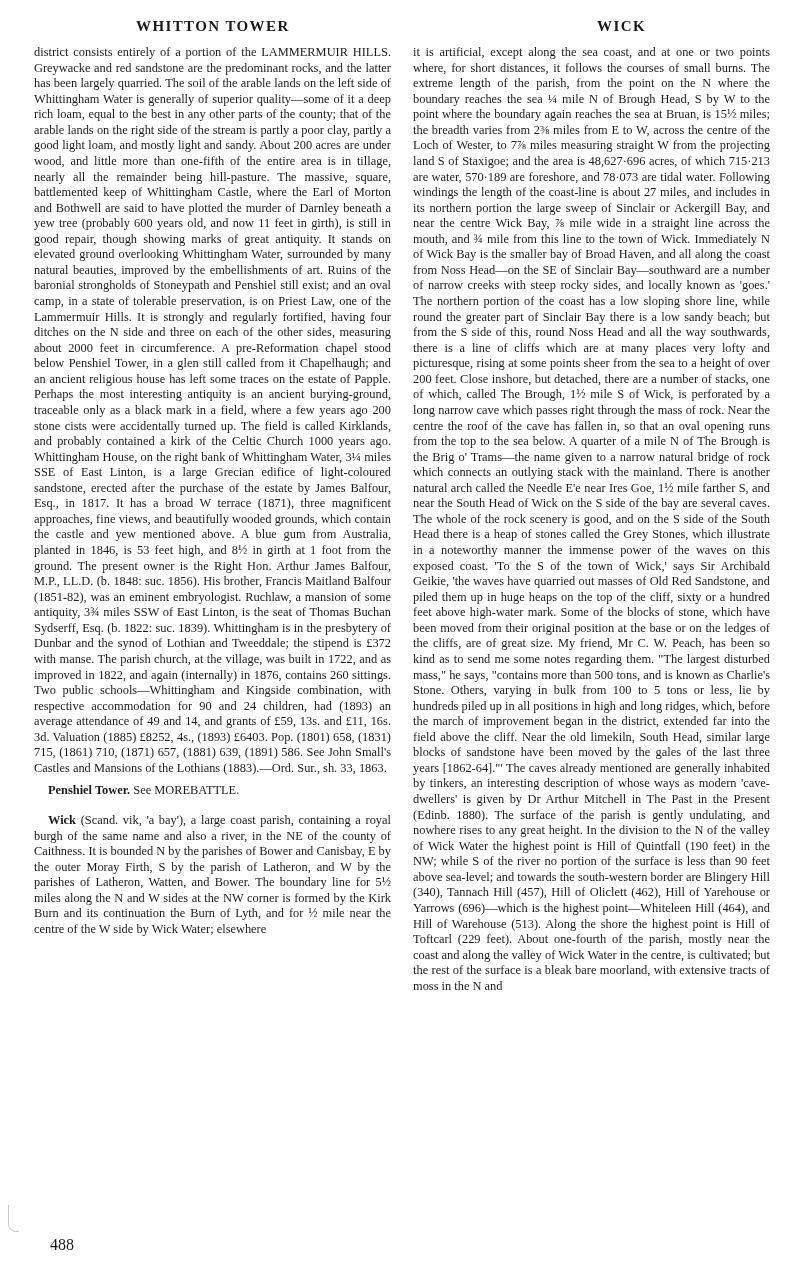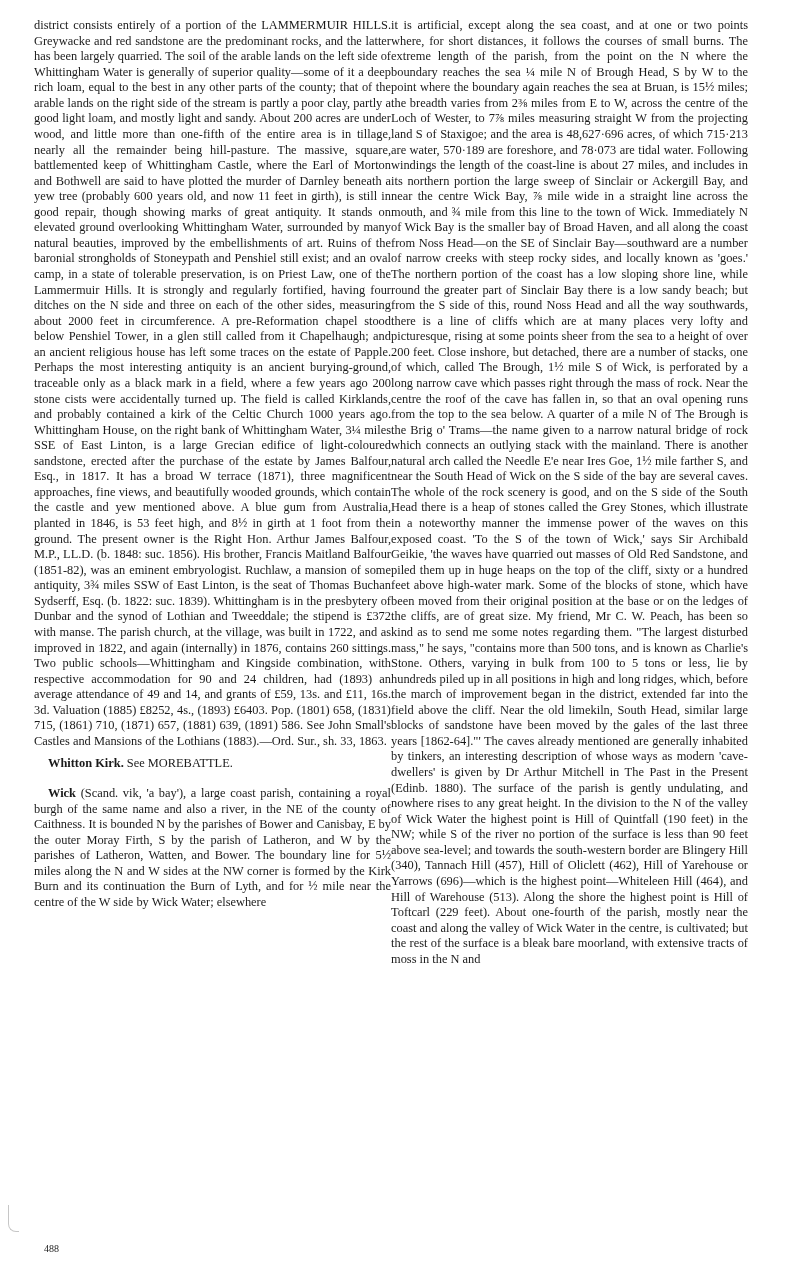--- a/index.html
+++ b/index.html
@@ -30,20 +30,21 @@
     font-size: 15px;
     letter-spacing: 1.4px;
     margin: 0 0 10px 0;
     padding: 0 6px;
   }
   .rh-left { margin-left: 96px; }
   .rh-right { margin-right: 118px; }
 
   .columns {
     display: flex;
+    column-gap: 22px;
     align-items: flex-start;
   }
   .col {
     width: 357px;
     font-size: 12.4px;
     line-height: 1.255;
     text-align: justify;
     hyphens: none;
   }
   .col p {
@@ -53,48 +54,52 @@
   .col p.indent {
     text-indent: 14px;
   }
   .entry-head {
     font-weight: bold;
   }
   .gap { height: 7px; }
 
   .folio {
     position: absolute;
-    left: 44px;
+    left: 50px;
     bottom: 14px;
-    font-size: 10px;
+    font-size: 16px;
   }
   .edgemark {
     position: absolute;
     left: 8px;
     bottom: 36px;
     width: 10px;
     height: 26px;
     border-left: 1px solid #b9b9b9;
     border-bottom: 1px solid #b9b9b9;
     border-bottom-left-radius: 8px;
     opacity: 0.8;
   }
 </style>
 </head>
 <body>
 
 <div class="page">
 
+  <div class="running-head">
+    <span class="rh-left">WHITTON TOWER</span>
+    <span class="rh-right">WICK</span>
+  </div>
 
   <div class="columns">
 
     <div class="col">
       <p>district consists entirely of a portion of the LAMMERMUIR HILLS.  Greywacke and red sandstone are the predominant rocks, and the latter has been largely quarried.  The soil of the arable lands on the left side of Whittingham Water is generally of superior quality—some of it a deep rich loam, equal to the best in any other parts of the county; that of the arable lands on the right side of the stream is partly a poor clay, partly a good light loam, and mostly light and sandy.  About 200 acres are under wood, and little more than one-fifth of the entire area is in tillage, nearly all the remainder being hill-pasture.  The massive, square, battlemented keep of Whittingham Castle, where the Earl of Morton and Bothwell are said to have plotted the murder of Darnley beneath a yew tree (probably 600 years old, and now 11 feet in girth), is still in good repair, though showing marks of great antiquity.  It stands on elevated ground overlooking Whittingham Water, surrounded by many natural beauties, improved by the embellishments of art.  Ruins of the baronial strongholds of Stoneypath and Penshiel still exist; and an oval camp, in a state of tolerable preservation, is on Priest Law, one of the Lammermuir Hills.  It is strongly and regularly fortified, having four ditches on the N side and three on each of the other sides, measuring about 2000 feet in circumference.  A pre-Reformation chapel stood below Penshiel Tower, in a glen still called from it Chapelhaugh; and an ancient religious house has left some traces on the estate of Papple.  Perhaps the most interesting antiquity is an ancient burying-ground, traceable only as a black mark in a field, where a few years ago 200 stone cists were accidentally turned up.  The field is called Kirklands, and probably contained a kirk of the Celtic Church 1000 years ago.  Whittingham House, on the right bank of Whittingham Water, 3¼ miles SSE of East Linton, is a large Grecian edifice of light-coloured sandstone, erected after the purchase of the estate by James Balfour, Esq., in 1817.  It has a broad W terrace (1871), three magnificent approaches, fine views, and beautifully wooded grounds, which contain the castle and yew mentioned above.  A blue gum from Australia, planted in 1846, is 53 feet high, and 8½ in girth at 1 foot from the ground.  The present owner is the Right Hon. Arthur James Balfour, M.P., LL.D. (b. 1848: suc. 1856).  His brother, Francis Maitland Balfour (1851-82), was an eminent embryologist.  Ruchlaw, a mansion of some antiquity, 3¾ miles SSW of East Linton, is the seat of Thomas Buchan Sydserff, Esq. (b. 1822: suc. 1839).  Whittingham is in the presbytery of Dunbar and the synod of Lothian and Tweeddale; the stipend is £372 with manse.  The parish church, at the village, was built in 1722, and as improved in 1822, and again (internally) in 1876, contains 260 sittings.  Two public schools—Whittingham and Kingside combination, with respective accommodation for 90 and 24 children, had (1893) an average attendance of 49 and 14, and grants of £59, 13s. and £11, 16s. 3d.  Valuation (1885) £8252, 4s., (1893) £6403.  Pop. (1801) 658, (1831) 715, (1861) 710, (1871) 657, (1881) 639, (1891) 586.  See John Small's Castles and Mansions of the Lothians (1883).—Ord. Sur., sh. 33, 1863.</p>
       <div class="gap"></div>
-      <p class="indent"><span class="entry-head">Whitton Kirk.</span><span>  See MOREBATTLE.</span></p>
+      <p class="indent"><span class="entry-head">Penshiel Tower.</span><span>  See MOREBATTLE.</span></p>
       <div class="gap"></div>
       <div class="gap"></div>
       <p class="indent"><span class="entry-head">Wick</span><span> (Scand. vik, 'a bay'), a large coast parish, containing a royal burgh of the same name and also a river, in the NE of the county of Caithness.  It is bounded N by the parishes of Bower and Canisbay, E by the outer Moray Firth, S by the parish of Latheron, and W by the parishes of Latheron, Watten, and Bower.  The boundary line for 5½ miles along the N and W sides at the NW corner is formed by the Kirk Burn and its continuation the Burn of Lyth, and for ½ mile near the centre of the W side by Wick Water; elsewhere</span></p>
     </div>
 
     <div class="col">
       <p>it is artificial, except along the sea coast, and at one or two points where, for short distances, it follows the courses of small burns.  The extreme length of the parish, from the point on the N where the boundary reaches the sea ¼ mile N of Brough Head, S by W to the point where the boundary again reaches the sea at Bruan, is 15½ miles; the breadth varies from 2⅜ miles from E to W, across the centre of the Loch of Wester, to 7⅞ miles measuring straight W from the projecting land S of Staxigoe; and the area is 48,627·696 acres, of which 715·213 are water, 570·189 are foreshore, and 78·073 are tidal water.  Following windings the length of the coast-line is about 27 miles, and includes in its northern portion the large sweep of Sinclair or Ackergill Bay, and near the centre Wick Bay, ⅞ mile wide in a straight line across the mouth, and ¾ mile from this line to the town of Wick.  Immediately N of Wick Bay is the smaller bay of Broad Haven, and all along the coast from Noss Head—on the SE of Sinclair Bay—southward are a number of narrow creeks with steep rocky sides, and locally known as 'goes.'  The northern portion of the coast has a low sloping shore line, while round the greater part of Sinclair Bay there is a low sandy beach; but from the S side of this, round Noss Head and all the way southwards, there is a line of cliffs which are at many places very lofty and picturesque, rising at some points sheer from the sea to a height of over 200 feet.  Close inshore, but detached, there are a number of stacks, one of which, called The Brough, 1½ mile S of Wick, is perforated by a long narrow cave which passes right through the mass of rock.  Near the centre the roof of the cave has fallen in, so that an oval opening runs from the top to the sea below.  A quarter of a mile N of The Brough is the Brig o' Trams—the name given to a narrow natural bridge of rock which connects an outlying stack with the mainland.  There is another natural arch called the Needle E'e near Ires Goe, 1½ mile farther S, and near the South Head of Wick on the S side of the bay are several caves.  The whole of the rock scenery is good, and on the S side of the South Head there is a heap of stones called the Grey Stones, which illustrate in a noteworthy manner the immense power of the waves on this exposed coast.  'To the S of the town of Wick,' says Sir Archibald Geikie, 'the waves have quarried out masses of Old Red Sandstone, and piled them up in huge heaps on the top of the cliff, sixty or a hundred feet above high-water mark.  Some of the blocks of stone, which have been moved from their original position at the base or on the ledges of the cliffs, are of great size.  My friend, Mr C. W. Peach, has been so kind as to send me some notes regarding them.  "The largest disturbed mass," he says, "contains more than 500 tons, and is known as Charlie's Stone.  Others, varying in bulk from 100 to 5 tons or less, lie by hundreds piled up in all positions in high and long ridges, which, before the march of improvement began in the district, extended far into the field above the cliff.  Near the old limekiln, South Head, similar large blocks of sandstone have been moved by the gales of the last three years [1862-64]."'  The caves already mentioned are generally inhabited by tinkers, an interesting description of whose ways as modern 'cave-dwellers' is given by Dr Arthur Mitchell in The Past in the Present (Edinb. 1880).  The surface of the parish is gently undulating, and nowhere rises to any great height.  In the division to the N of the valley of Wick Water the highest point is Hill of Quintfall (190 feet) in the NW; while S of the river no portion of the surface is less than 90 feet above sea-level; and towards the south-western border are Blingery Hill (340), Tannach Hill (457), Hill of Oliclett (462), Hill of Yarehouse or Yarrows (696)—which is the highest point—Whiteleen Hill (464), and Hill of Warehouse (513).  Along the shore the highest point is Hill of Toftcarl (229 feet).  About one-fourth of the parish, mostly near the coast and along the valley of Wick Water in the centre, is cultivated; but the rest of the surface is a bleak bare moorland, with extensive tracts of moss in the N and</p>
     </div>
 
   </div>

